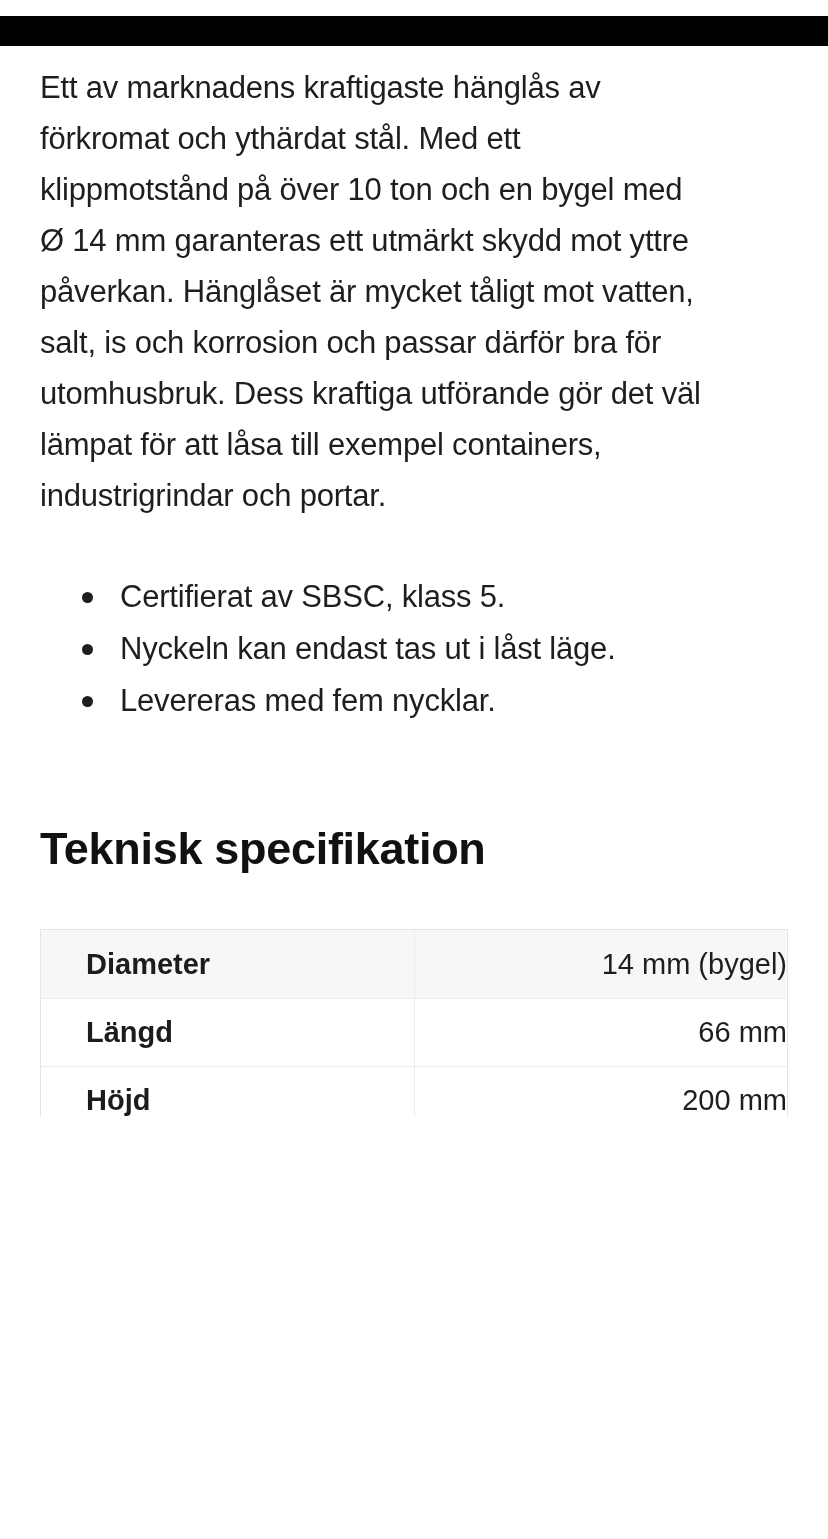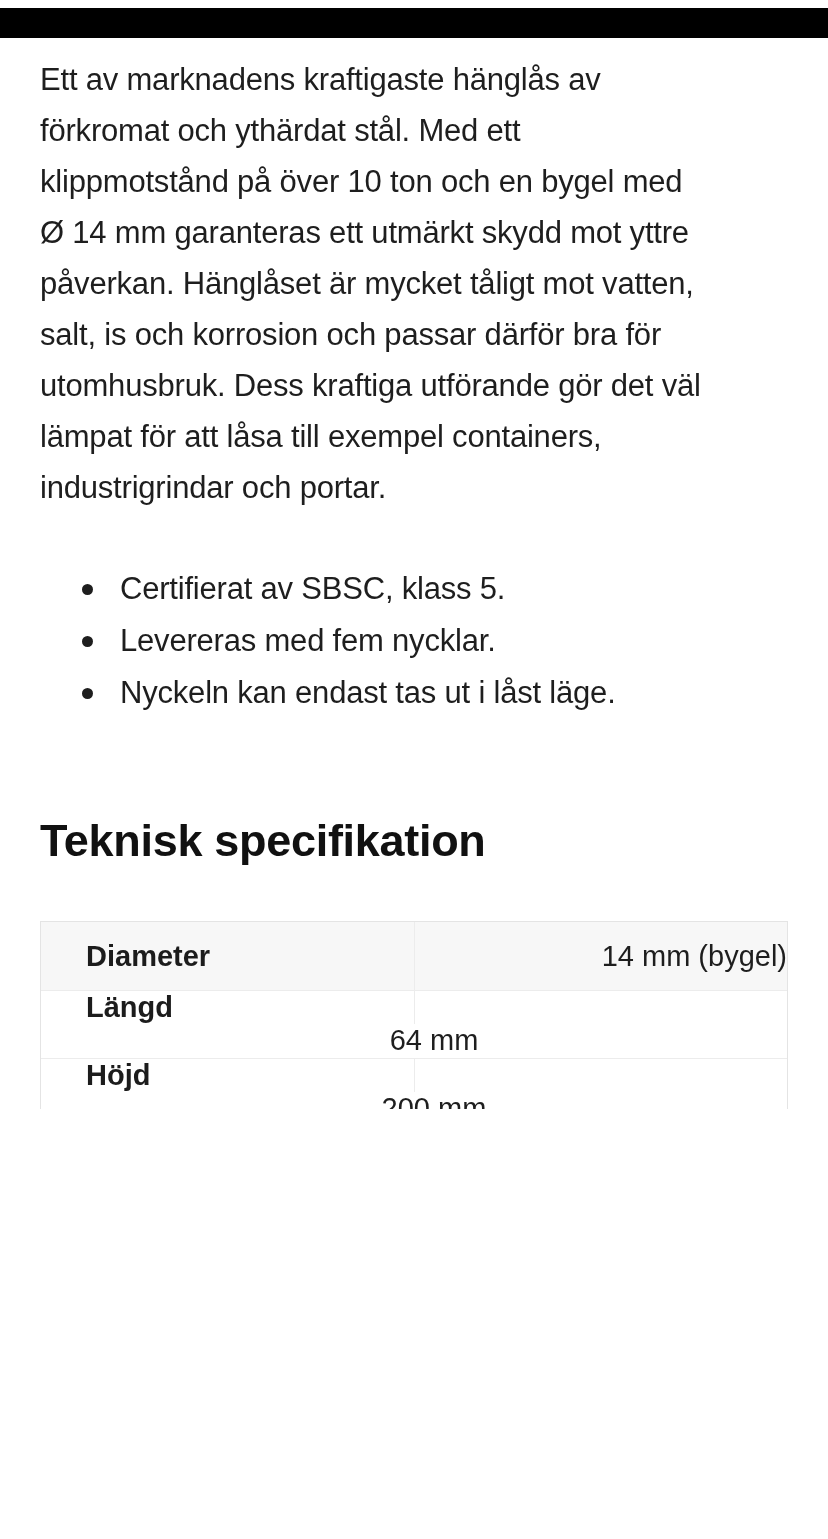--- a/index.html
+++ b/index.html
@@ -4,21 +4,21 @@
 <style>
   * { margin: 0; padding: 0; box-sizing: border-box; }
   html, body { background: #ffffff; }
   body { font-family: "Liberation Sans", sans-serif; color: #1e1e1e; }
   .screen {
     position: relative;
     width: 828px;
     height: 1101px;
     background: #ffffff;
     overflow: hidden;
-    margin: 8px auto;
+    margin: 16px auto;
   }
   .status-bar {
     position: absolute; top: 0; left: 0;
     width: 828px; height: 30px;
     background: #000000;
   }
   .content {
     position: absolute; top: 30px; left: 0;
     width: 828px; padding: 16px 40px 0 40px;
   }
@@ -62,21 +62,21 @@
     border: 1px solid #e4e4e4;
   }
   .t-row {
     display: flex;
     height: 68px;
     align-items: center;
     border-top: 1px solid #ececec;
   }
   .t-row:first-child { border-top: none; }
   .t-row.odd { background: #f7f7f7; gap: 40px; }
-  .t-row.even { background: #ffffff; flex-direction: column; }
+  .t-row.even { background: #ffffff; }
   .t-label {
     width: 374px;
     padding-left: 45px;
     font-size: 29px;
     font-weight: 700;
     color: #1c1c1c;
     border-right: 1px solid #ececec;
     align-self: stretch;
     display: flex; align-items: center;
   }
@@ -153,34 +153,34 @@
 klippmotstånd på över 10 ton och en bygel med
 Ø 14 mm garanteras ett utmärkt skydd mot yttre
 påverkan. Hänglåset är mycket tåligt mot vatten,
 salt, is och korrosion och passar därför bra för
 utomhusbruk. Dess kraftiga utförande gör det väl
 lämpat för att låsa till exempel containers,
 industrigrindar och portar.</p>
 
     <ul class="bullet-list">
       <li>Certifierat av SBSC, klass 5.</li>
+      <li>Nyckeln kan endast tas ut i låst läge.</li>
       <li>Levereras med fem nycklar.</li>
-      <li>Nyckeln kan endast tas ut i låst läge.</li>
     </ul>
 
     <h2 class="spec-heading">Teknisk specifikation</h2>
 
     <div class="spec-table">
       <div class="t-row odd">
         <div class="t-label">Diameter</div>
         <div class="t-value">14 mm (bygel)</div>
       </div>
       <div class="t-row even">
         <div class="t-label">Längd</div>
-        <div class="t-value">64 mm</div>
+        <div class="t-value">66 mm</div>
       </div>
       <div class="t-row even">
         <div class="t-label">Höjd</div>
         <div class="t-value">200 mm</div>
       </div>
       <div class="t-row odd">
         <div class="t-value">6 st.</div>
       </div>
     </div>
   </div>

